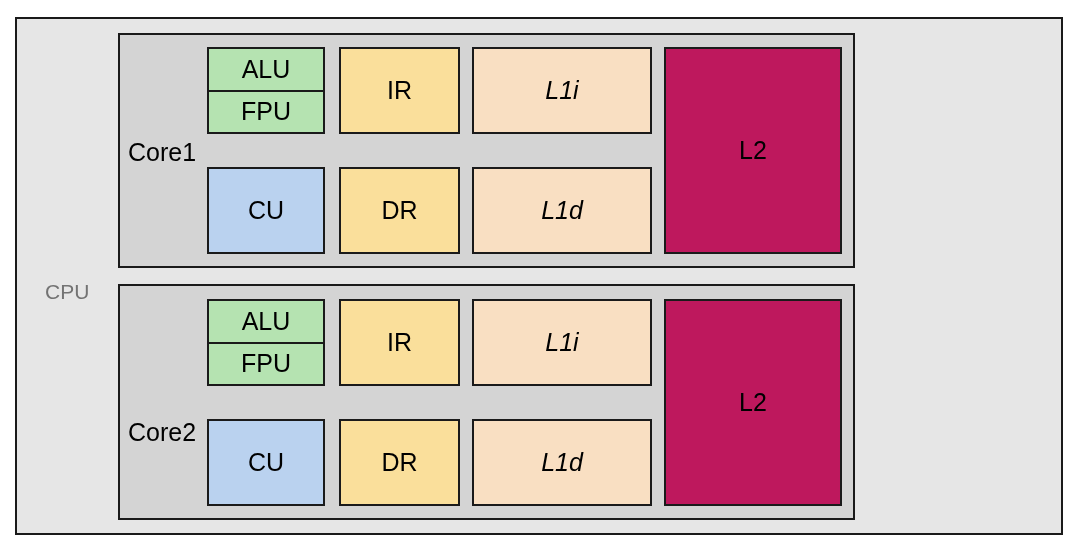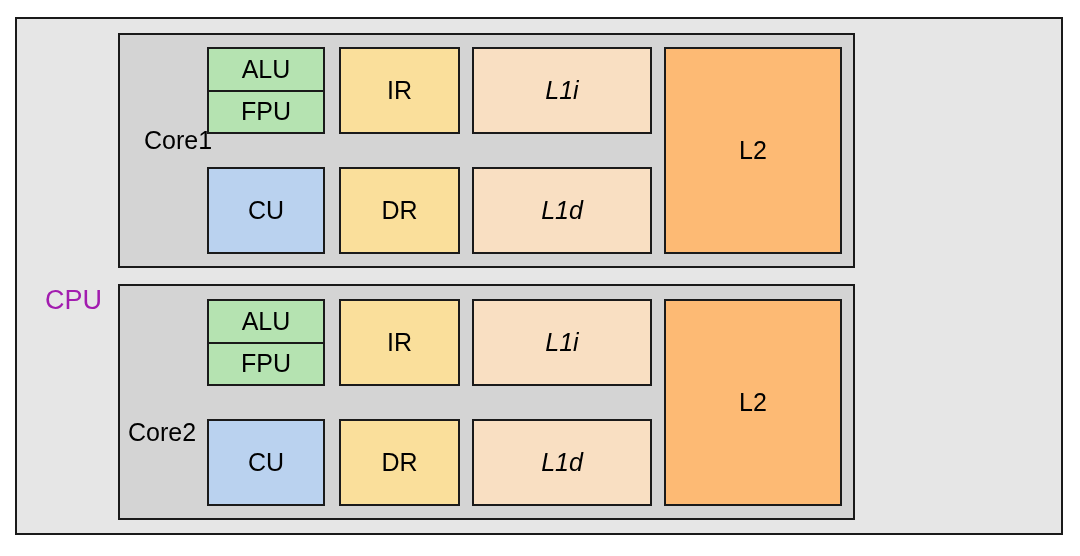--- a/index.html
+++ b/index.html
@@ -41,23 +41,23 @@
     top: 17px;
     width: 1048px;
     height: 518px;
     background: #e6e6e6;
     border: 2px solid #1a1a1a;
     display: block;
   }
   #cpu-label {
     position: absolute;
     left: 28px;
-    top: 268px;
-    font-size: 27px;
-    color: #a21caf;
+    top: 262px;
+    font-size: 21px;
+    color: #737373;
     line-height: 1;
     white-space: nowrap;
   }
 
   
   .core-box {
     position: absolute;
     box-sizing: border-box;
     background: #d4d4d4;
     border: 2px solid #1a1a1a;
@@ -65,21 +65,21 @@
   #core1-box { left: 118px; top: 33px;  width: 737px; height: 235px; }
   #core2-box { left: 118px; top: 284px; width: 737px; height: 236px; }
 
   .core-label {
     position: absolute;
     font-size: 25px;
     color: #000000;
     line-height: 1;
     white-space: nowrap;
   }
-  #core1-label { left: 128px; top: 128px; margin-left: 16px; }
+  #core1-label { left: 128px; top: 140px; }
   #core2-label { left: 128px; top: 392px; margin-top: 28px; }
 
   
   .unit {
     position: absolute;
     box-sizing: border-box;
     border: 2px solid #1a1a1a;
     display: flex;
     align-items: center;
     justify-content: center;
@@ -108,21 +108,21 @@
     line-height: 1;
     white-space: nowrap;
   }
   .alu-fpu > .half.top {
     border-bottom: 2px solid #1a1a1a;
     text-align: center;
   }
   .c-blue   { background: #bad2ef; text-align: center; }
   .c-yellow { background: #fadf9b; }
   .c-peach  { background: #f9dfc2; font-style: italic; }
-  .c-l2     { background: #fdba74; }
+  .c-l2     { background: #be185d; }
   .c-l3     { background: #ef8432; }
 
   
   #core1-alufpu { left: 207px; top: 47px;  width: 118px; height: 87px; }
   #core1-cu     { left: 207px; top: 167px; width: 118px; height: 87px; }
   #core1-ir     { left: 339px; top: 47px;  width: 121px; height: 87px; }
   #core1-dr     { left: 339px; top: 167px; width: 121px; height: 87px; }
   #core1-l1i    { left: 472px; top: 47px;  width: 180px; height: 87px; }
   #core1-l1d    { left: 472px; top: 167px; width: 180px; height: 87px; }
   #core1-l2     { left: 664px; top: 47px;  width: 178px; height: 207px; }

